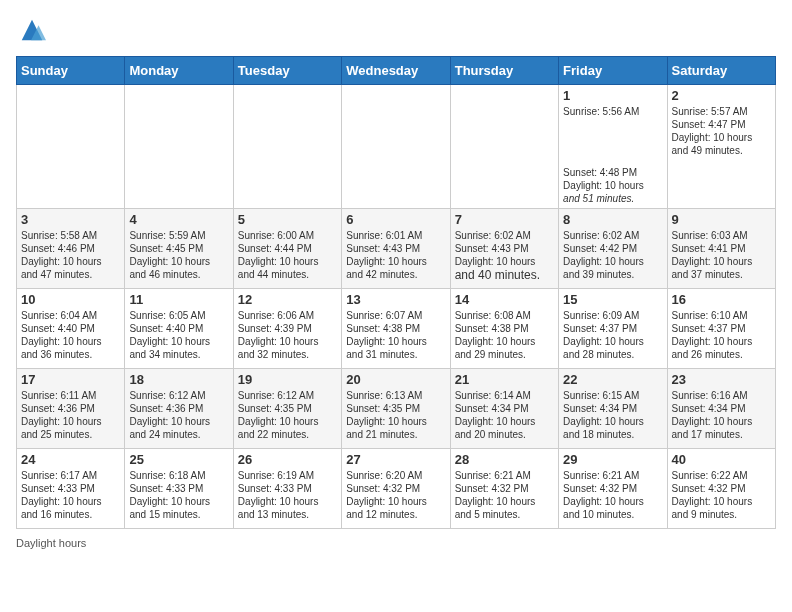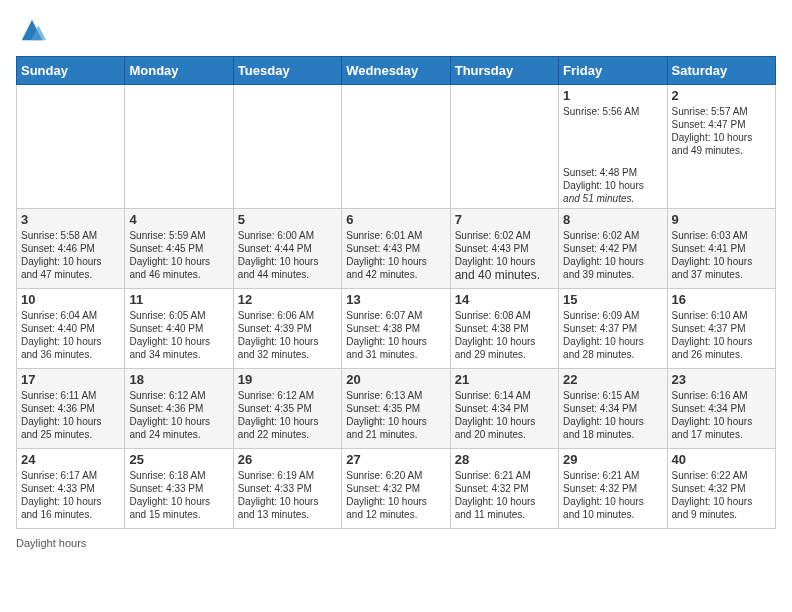--- a/index.html
+++ b/index.html
@@ -304,21 +304,21 @@
           <div style="font-size: 10px; line-height: 1.3; color: rgb(51, 51, 51);">Sunrise: 6:20 AM</div>
           <div style="font-size: 10px; line-height: 1.3; color: rgb(51, 51, 51);">Sunset: 4:32 PM</div>
           <div style="font-size: 10px; line-height: 1.3; color: rgb(51, 51, 51);">Daylight: 10 hours</div>
           <div style="font-size: 10px; line-height: 1.3; color: rgb(51, 51, 51);">and 12 minutes.</div>
         </td>
         <td>
           <span class="day-number">28</span>
           <div style="font-size: 10px; line-height: 1.3; color: rgb(51, 51, 51);">Sunrise: 6:21 AM</div>
           <div style="font-size: 10px; line-height: 1.3; color: rgb(51, 51, 51);">Sunset: 4:32 PM</div>
           <div style="font-size: 10px; line-height: 1.3; color: rgb(51, 51, 51);">Daylight: 10 hours</div>
-          <div style="font-size: 10px; line-height: 1.3; color: rgb(51, 51, 51);">and 11 minutes.</div>
+          <div style="font-size: 10px; line-height: 1.3; color: rgb(51, 51, 51);">and 5 minutes.</div>
         </td>
         <td>
           <span class="day-number">29</span>
           <div style="font-size: 10px; line-height: 1.3; color: rgb(51, 51, 51);">Sunrise: 6:21 AM</div>
           <div style="font-size: 10px; line-height: 1.3; color: rgb(51, 51, 51);">Sunset: 4:32 PM</div>
           <div style="font-size: 10px; line-height: 1.3; color: rgb(51, 51, 51);">Daylight: 10 hours</div>
           <div style="font-size: 10px; line-height: 1.3; color: rgb(51, 51, 51);">and 10 minutes.</div>
         </td>
         <td>
           <span class="day-number">40</span>

